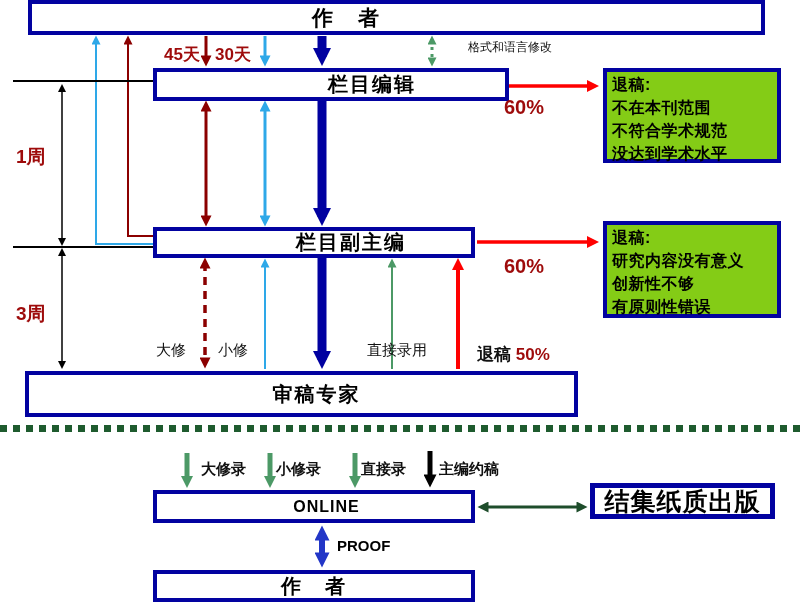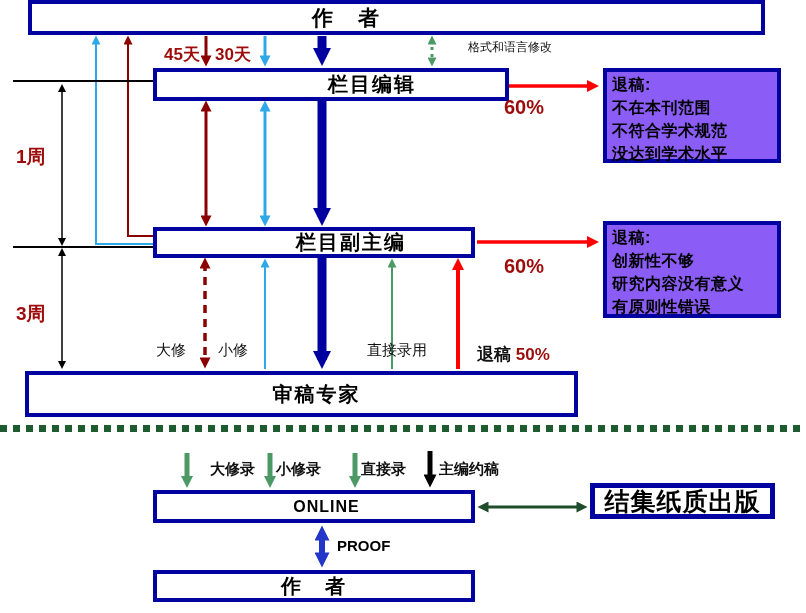--- a/index.html
+++ b/index.html
@@ -7,21 +7,21 @@
     position:relative;width:806px;height:613px;background:#fff;overflow:hidden;
     font-family:"Liberation Sans","DejaVu Sans",sans-serif;color:#000;
   }
   #connectors{position:absolute;left:0;top:0;width:806px;height:613px;pointer-events:none;}
   .box{
     position:absolute;background:#fff;border:4px solid #0202A0;box-sizing:border-box;
     display:flex;align-items:center;justify-content:center;
     font-weight:bold;font-size:20px;letter-spacing:2px;
   }
   .rejectbox{
-    position:absolute;background:#8b5cf6;border:4px solid #0202A0;box-sizing:border-box;
+    position:absolute;background:#84cc16;border:4px solid #0202A0;box-sizing:border-box;
     font-weight:bold;font-size:16px;line-height:23px;padding:1px 5px;letter-spacing:0.5px;
   }
   .lbl{position:absolute;white-space:nowrap;}
   .maroon{color:#9E0B0B;font-weight:bold;}
   .plain{color:#111;font-size:15px;}
   .greenlbl{color:#111;font-weight:bold;font-size:15px;}
   .divider{
     position:absolute;left:0;top:425px;width:806px;height:7px;
     background:repeating-linear-gradient(90deg,#1E5B2E 0 7px,transparent 7px 13px);
   }
@@ -124,22 +124,22 @@
 
   <div class="rejectbox" style="left:603px;top:68px;width:178px;height:95px;">
     <div>退稿:</div>
     <div>不在本刊范围</div>
     <div>不符合学术规范</div>
     <div>没达到学术水平</div>
   </div>
 
   <div class="rejectbox" style="left:603px;top:221px;width:178px;height:97px;">
     <div>退稿:</div>
+    <div>研究内容没有意义</div>
     <div>创新性不够</div>
-    <div>研究内容没有意义</div>
     <div>有原则性错误</div>
   </div>
 
   <div class="divider"></div>
 
   <div class="box" style="left:153px;top:490px;width:322px;height:33px;font-size:16px;letter-spacing:1px;padding-left:25px;">
     <span>ONLINE</span>
   </div>
 
   <div class="box" style="left:153px;top:570px;width:322px;height:32px;">
@@ -158,19 +158,19 @@
   <div class="lbl maroon" style="left:16px;top:144px;font-size:19px;">1周</div>
   <div class="lbl maroon" style="left:16px;top:301px;font-size:19px;">3周</div>
   <div class="lbl plain" style="left:156px;top:341px;">大修</div>
   <div class="lbl plain" style="left:218px;top:341px;">小修</div>
   <div class="lbl plain" style="left:367px;top:341px;">直接录用</div>
   <div class="lbl" style="left:477px;top:343px;font-size:17px;font-weight:bold;">
     <span style="color:#111;">退稿</span>
     <span class="maroon">50%</span>
   </div>
 
-  <div class="lbl greenlbl" style="left:210px;top:460px;">大修录</div>
+  <div class="lbl greenlbl" style="left:201px;top:460px;">大修录</div>
   <div class="lbl greenlbl" style="left:276px;top:460px;">小修录</div>
   <div class="lbl greenlbl" style="left:361px;top:460px;">直接录</div>
   <div class="lbl greenlbl" style="left:439px;top:460px;">主编约稿</div>
   <div class="lbl" style="left:337px;top:537px;font-weight:bold;font-size:15px;">PROOF</div>
 
 </div>
 
 </body></html>

